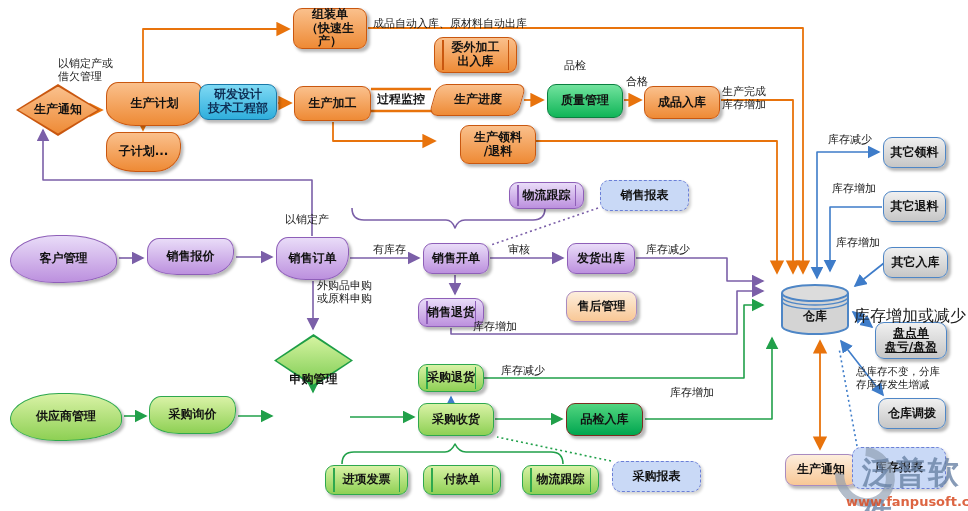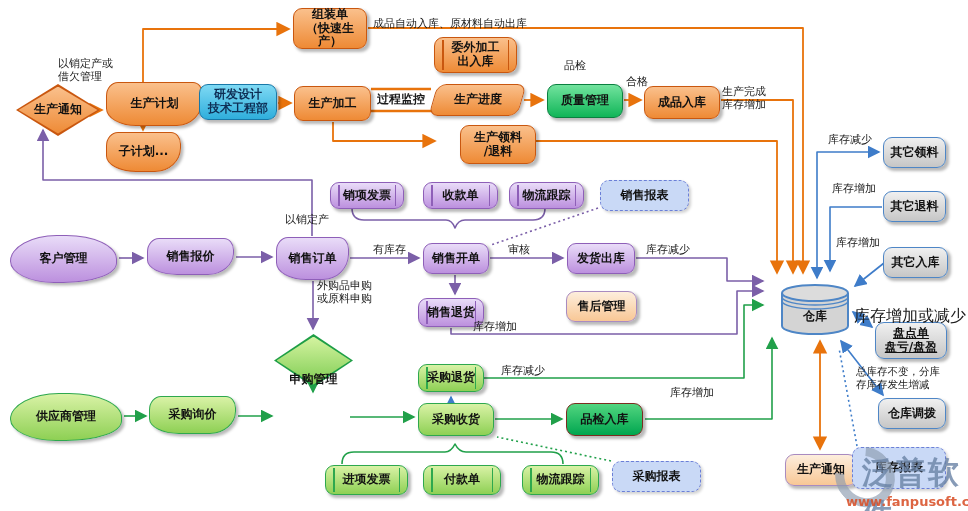--- a/index.html
+++ b/index.html
@@ -161,26 +161,20 @@
 
   <div class="node purple cloud" style="left:10px;top:235px;width:107px;height:48px;">
       <span class="lbl">客户管理</span>
     </div>
   <div class="node purple flag" style="left:147px;top:238px;width:87px;height:37px;">
       <span class="lbl">销售报价</span>
     </div>
   <div class="node purple flag" style="left:276px;top:237px;width:73px;height:43px;">
       <span class="lbl">销售订单</span>
     </div>
-  <div class="node purple doc" style="left:330px;top:182px;width:74px;height:27px;">
-      <span class="lbl">销项发票</span>
-    </div>
-  <div class="node purple doc" style="left:423px;top:182px;width:75px;height:27px;">
-      <span class="lbl">收款单</span>
-    </div>
   <div class="node purple doc" style="left:509px;top:182px;width:75px;height:27px;">
       <span class="lbl">物流跟踪</span>
     </div>
   <div class="node report" style="left:600px;top:180px;width:89px;height:31px;">
       <span class="lbl">销售报表</span>
     </div>
   <div class="node purple" style="left:423px;top:243px;width:66px;height:31px;">
       <span class="lbl">销售开单</span>
     </div>
   <div class="node purple" style="left:567px;top:243px;width:68px;height:31px;">

